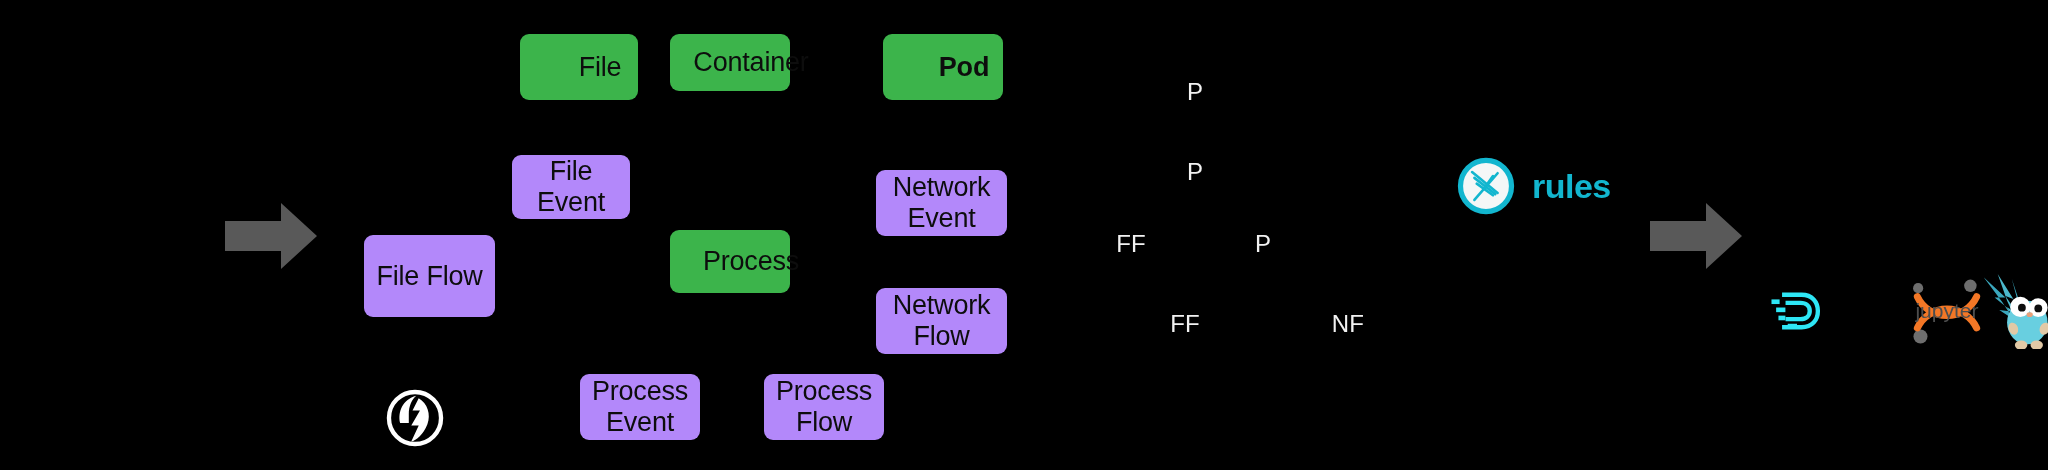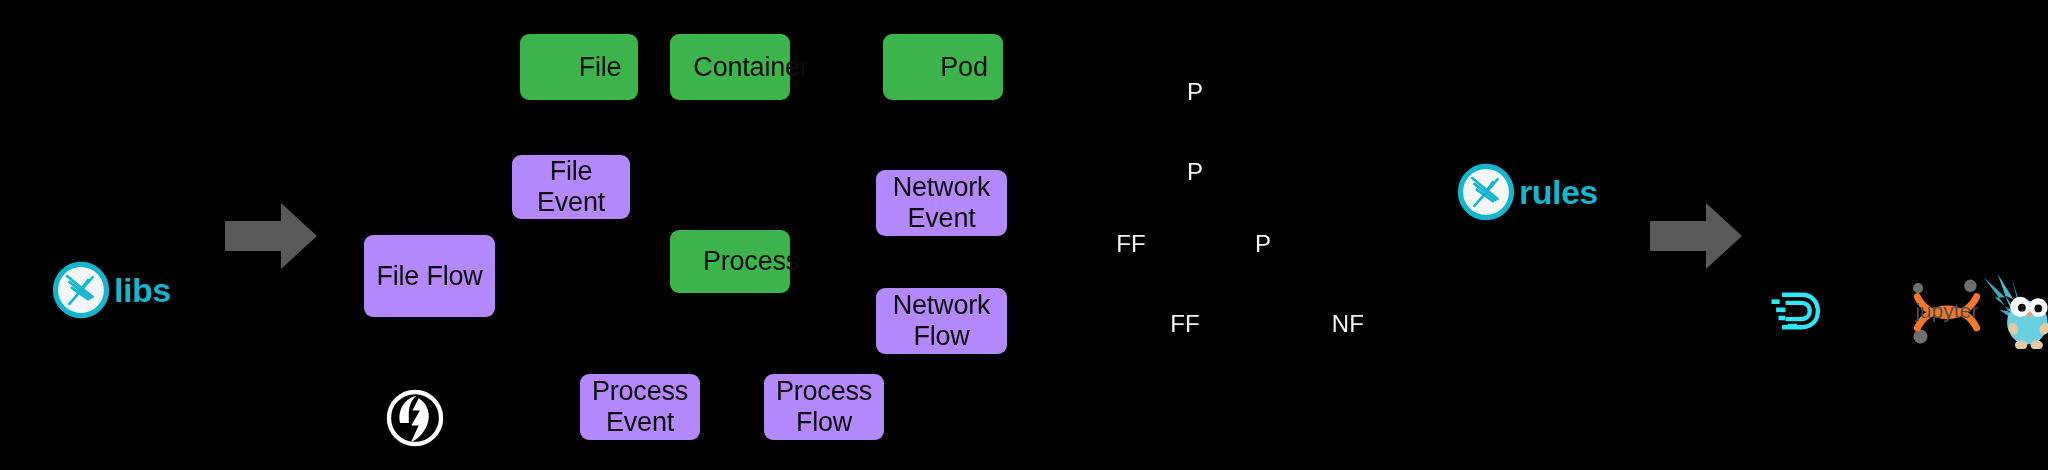--- a/index.html
+++ b/index.html
@@ -65,47 +65,34 @@
     font-family: "Liberation Sans", sans-serif;
     letter-spacing: -0.5px;
     margin-left: 4px;
   }
 </style>
 </head>
 <body>
 
 <div id="stage">
 
-  <div class="logo-wrap" id="logo-libs" style="left: 52px; top: 261px;">
-    <svg width="58" height="58" viewBox="0 0 100 100">
-      <circle cx="50" cy="50" r="44" fill="#f4f7f7" stroke="#12b6cf" stroke-width="9"></circle>
-      <g stroke="#12b6cf" stroke-width="4.5" stroke-linecap="round" fill="none">
-        <path d="M26 26 L70 62"></path>
-        <path d="M30 36 L66 64"></path>
-        <path d="M34 46 L62 66"></path>
-        <path d="M70 28 L30 74"></path>
-        <path d="M62 33 L46 55"></path>
-      </g>
-    </svg>
-    <span class="logo-text">libs</span>
-  </div>
 
   <svg class="arrow" id="arrow-1" width="92" height="66" viewBox="0 0 92 66" style="left: 225px; top: 203px;">
     <path d="M0 18 L56 18 L56 0 L92 33 L56 66 L56 48 L0 48 Z" fill="#595959"></path>
   </svg>
 
   <div id="nodes-layer">
       <div class="node green" style="left: 520px; top: 34px; width: 118px; height: 66px;">
         <span style="white-space: pre-line;">File</span>
       </div>
-      <div class="node green" style="left: 670px; top: 34px; width: 120px; height: 66px;">
+      <div class="node green" style="left: 670px; top: 34px; width: 120px; height: 57px;">
         <span style="white-space: pre-line;">Container</span>
       </div>
       <div class="node green" style="left: 883px; top: 34px; width: 120px; height: 66px;">
-        <span style="white-space: pre-line;">Pod</span>
+        <span style="white-space: pre-line; font-weight: bold;">Pod</span>
       </div>
       <div class="node purple" style="left: 512px; top: 155px; width: 118px; height: 64px;">
         <span style="white-space: pre-line;">File Event</span>
       </div>
       <div class="node purple" style="left: 364px; top: 235px; width: 131px; height: 82px;">
         <span style="white-space: pre-line;">File Flow</span>
       </div>
       <div class="node green" style="left: 670px; top: 230px; width: 120px; height: 63px;">
         <span style="white-space: pre-line;">Process</span>
       </div>
@@ -135,21 +122,21 @@
 
   <div id="flowlabels-layer">
       <div class="flowlabel" style="left: 1195px; top: 92px;">P</div>
       <div class="flowlabel" style="left: 1195px; top: 172px;">P</div>
       <div class="flowlabel" style="left: 1131px; top: 244px;">FF</div>
       <div class="flowlabel" style="left: 1263px; top: 244px;">P</div>
       <div class="flowlabel" style="left: 1185px; top: 324px;">FF</div>
       <div class="flowlabel" style="left: 1348px; top: 324px; text-align: right;">NF</div>
     </div>
 
-  <div class="logo-wrap" id="logo-rules" style="left: 1457px; top: 163px;">
+  <div class="logo-wrap" id="logo-rules" style="left: 1457px; top: 157px; gap: 13px;">
     <svg width="58" height="58" viewBox="0 0 100 100">
       <circle cx="50" cy="50" r="44" fill="#f4f7f7" stroke="#12b6cf" stroke-width="9"></circle>
       <g stroke="#12b6cf" stroke-width="4.5" stroke-linecap="round" fill="none">
         <path d="M26 26 L70 62"></path>
         <path d="M30 36 L66 64"></path>
         <path d="M34 46 L62 66"></path>
         <path d="M70 28 L30 74"></path>
         <path d="M62 33 L46 55"></path>
       </g>
     </svg>

